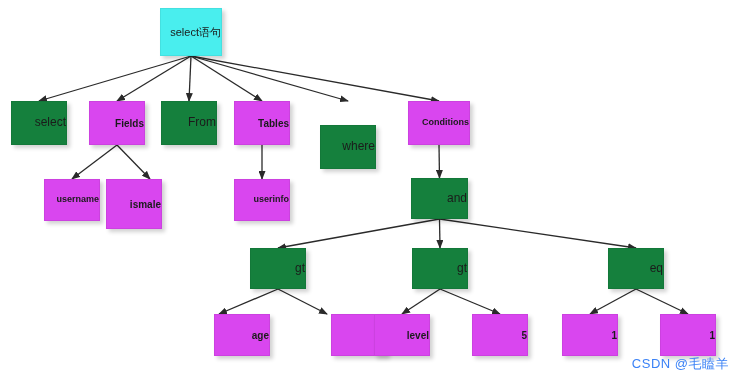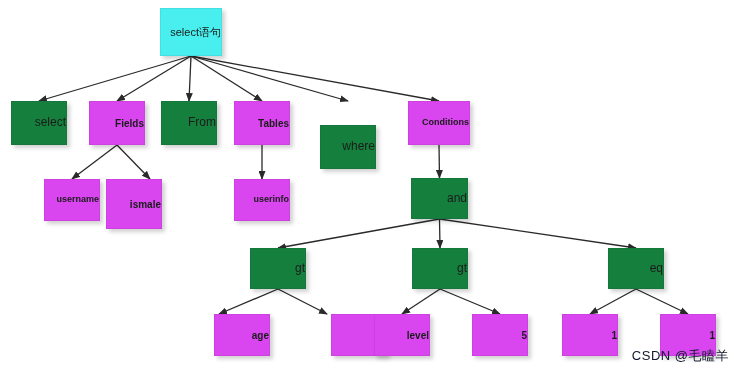--- a/index.html
+++ b/index.html
@@ -54,23 +54,23 @@
   }
   .node-gray.small {
     font-size: 9px;
   }
   .node-gray.leaf {
     font-size: 10px;
   }
   .watermark {
     position: absolute;
     right: 8px;
-    bottom: 16px;
+    bottom: 8px;
     font-size: 13px;
-    color: #0f172a;
+    color: #3b82f6;
     letter-spacing: 0.5px;
     white-space: nowrap;
     font-family: "Liberation Sans", sans-serif;
   }
 </style>
 </head>
 <body>
 
 <div id="diagram-root">
   <svg class="edges" viewBox="0 0 737 381">

